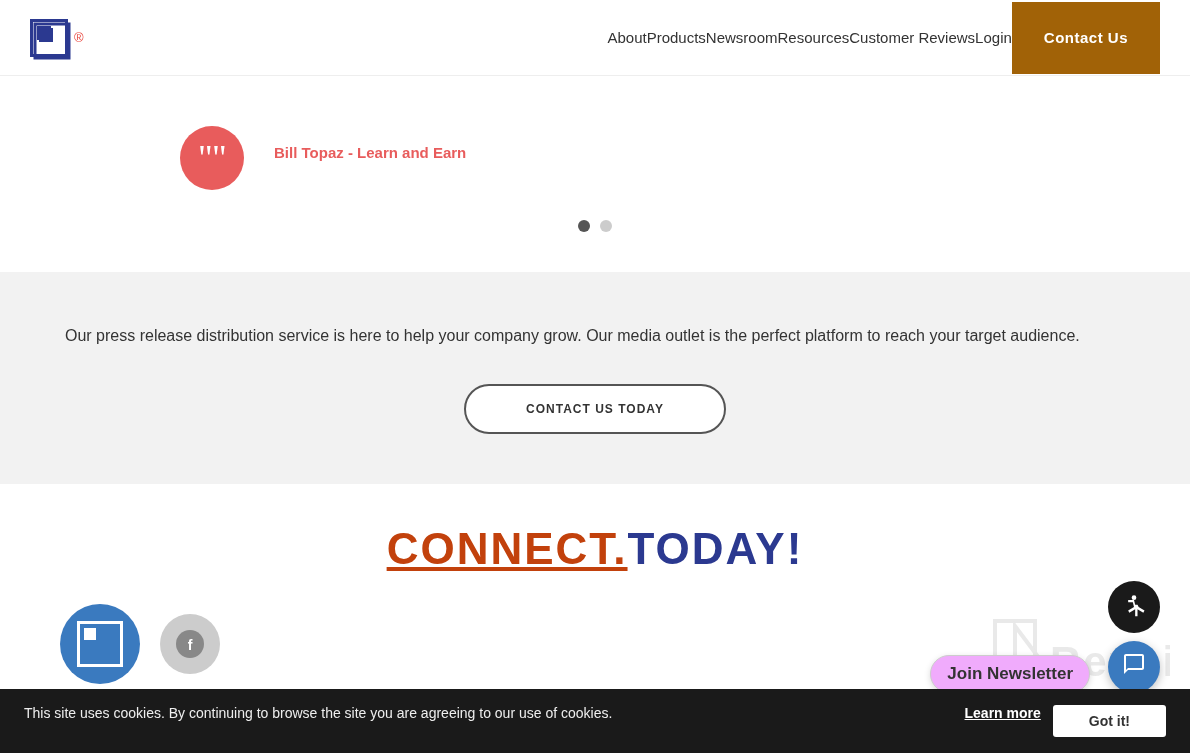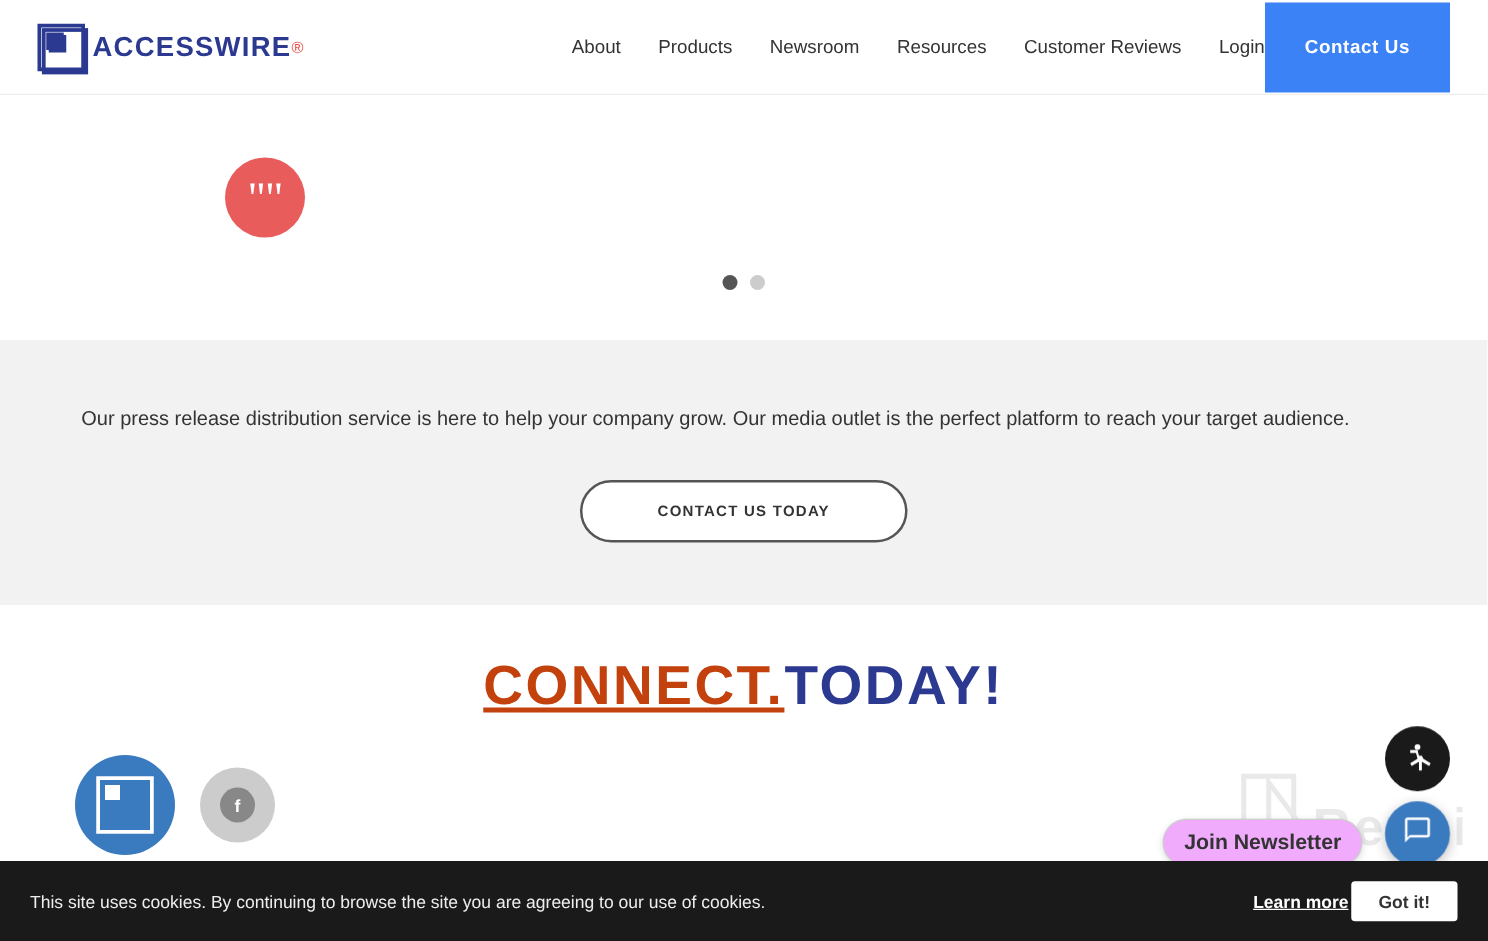--- a/index.html
+++ b/index.html
@@ -36,31 +36,30 @@
     }
     .logo-text {
       font-size: 22px;
       font-weight: bold;
       color: #2b3990;
       letter-spacing: 1px;
     }
     .nav-links {
       display: flex;
       align-items: flex-end;
-      gap: 30px;
       list-style: none;
     }
     .nav-links li a {
       text-decoration: none;
       color: #333;
       font-size: 15px;
       font-weight: 500;
     }
     .nav-contact-btn {
-      background: #3b82f6;
+      background: #a16207;
       color: #fff;
       border: none;
       cursor: pointer;
       font-size: 15px;
       font-weight: 600;
       padding: 0 32px;
       height: 72px;
       letter-spacing: 0.5px;
     }
 
@@ -230,41 +229,40 @@
     
     .cookie-banner {
       position: fixed;
       bottom: 0;
       left: 0;
       right: 0;
       background: #1a1a1a;
       color: #fff;
       padding: 16px 24px;
       display: flex;
-      align-items: center;
-      gap: 2px;
+      gap: 12px;
       z-index: 100;
       font-size: 14px;
     }
     .cookie-text {
       flex: 1;
       color: #eee;
     }
     .cookie-learn-more {
       color: #fff;
       text-decoration: underline;
       cursor: pointer;
       font-weight: 600;
     }
     .cookie-got-it {
       background: #fff;
       color: #333;
       border: none;
       cursor: pointer;
-      padding: 8px 22px;
+      padding: 8px 36px;
       font-size: 14px;
       font-weight: 600;
       border-radius: 3px;
       white-space: nowrap;
     }
 
     
     .newsletter-btn {
       position: fixed;
       bottom: 60px;
@@ -336,40 +334,40 @@
 <body>
 
 <nav class="navbar">
   <div class="navbar-logo">
     <div class="logo-icon">
       <svg width="38" height="38" viewBox="0 0 38 38">
         <rect x="2" y="2" width="34" height="34" fill="none" stroke="#2b3990" stroke-width="3"></rect>
         <rect x="6" y="6" width="14" height="14" fill="#2b3990"></rect>
       </svg>
     </div>
-    <span class="logo-text">ACCESSWIRE</span>
       <span style="color:#e8473f;font-size:13px;vertical-align:super;">®</span>
   </div>
   <ul class="nav-links">
     <li><a href="#">About</a></li>
     <li><a href="#">Products</a></li>
     <li><a href="#">Newsroom</a></li>
     <li><a href="#">Resources</a></li>
     <li><a href="#">Customer Reviews</a></li>
     <li><a href="#">Login</a></li>
   </ul>
   <button class="nav-contact-btn">Contact Us</button>
 </nav>
 
 <section class="testimonial-section">
   <div class="testimonial-content">
     <div class="quote-avatar">
       <div class="quote-icon-inner"></div>
     </div>
     <div class="testimonial-text-block">
+      <p class="testimonial-author">Bill Topaz - Learn and Earn</p>
     </div>
   </div>
   <div class="carousel-dots">
     <div class="dot active"></div>
     <div class="dot"></div>
   </div>
 </section>
 
 <section class="cta-section">
   <p class="cta-description">Our press release distribution service is here to help your company grow. Our media outlet is the perfect platform to reach your target audience.</p>

